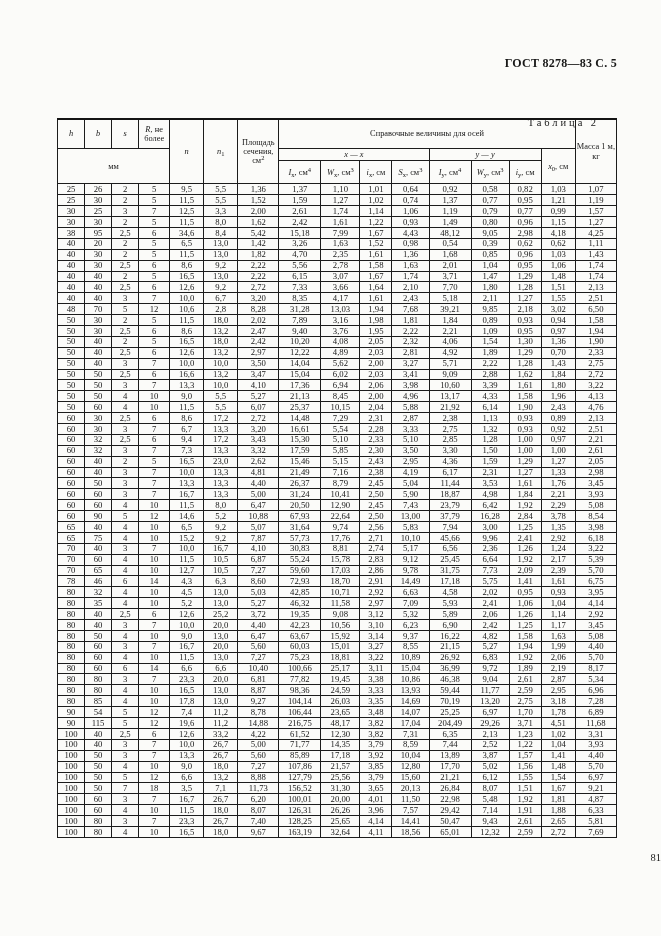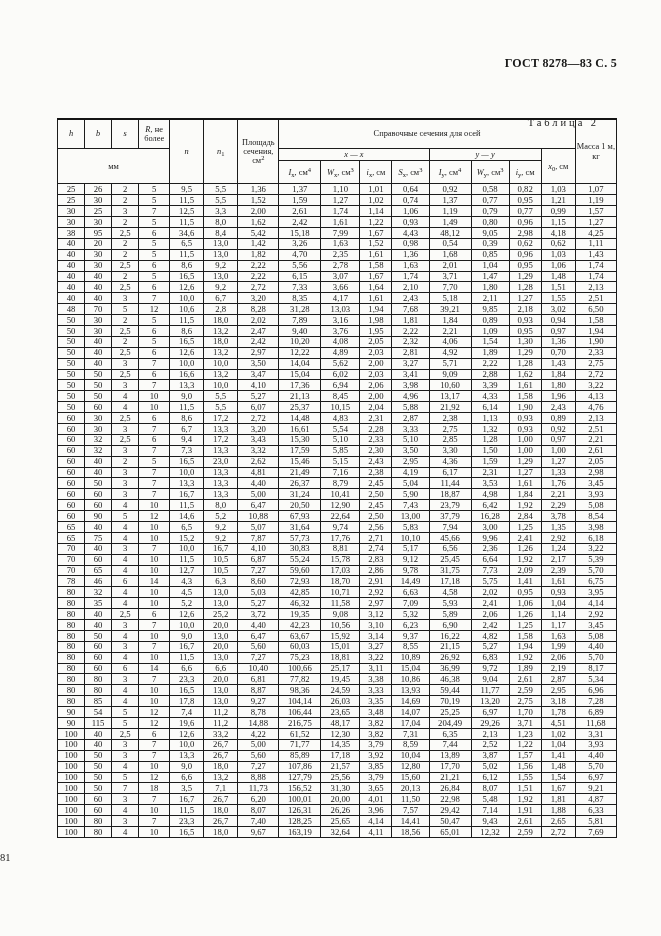--- a/index.html
+++ b/index.html
@@ -35,21 +35,21 @@
   table.gost thead { border-bottom:1.6px solid #141414; }
   table.gost tbody td {
     font-size:8.7px; line-height:1; height:9.9px; padding:0;
     white-space:nowrap;
   }
   .it { font-style:italic; }
   sub { font-size:6.5px; vertical-align:-2px; line-height:0; }
   sup { font-size:6.5px; vertical-align:3px; line-height:0; }
   .page-number {
     position:absolute; top:852px; left:0; right:0;
-    text-align:left; font-size:10.5px;
+    text-align:right; font-size:10.5px;
   }
 </style>
 </head>
 <body>
 
 <div class="doc-ref">ГОСТ 8278—83 С. 5</div>
 <div class="table-label">Таблица 2</div>
 
 <div class="table-wrap">
   <table class="gost">
@@ -73,21 +73,21 @@
     </colgroup>
     <thead>
       <tr>
         <th style="height:26px"><span class="it">h</span></th>
         <th><span class="it">b</span></th>
         <th><span class="it">s</span></th>
         <th><span class="it">R</span><span>, не более</span></th>
         <th rowspan="3"><span class="it">n</span></th>
         <th rowspan="3"><span class="it">n</span><sub>1</sub></th>
         <th rowspan="3"><span>Площадь сечения, см</span><sup>2</sup></th>
-        <th colspan="8"><span>Справочные сечения для осей</span></th>
+        <th colspan="8"><span>Справочные величины для осей</span></th>
         <th rowspan="3"><span>Масса 1 м, кг</span></th>
       </tr>
       <tr>
         <th colspan="4" rowspan="2" style="height:20px"><span>мм</span></th>
         <th colspan="4"><span class="it">x — x</span></th>
         <th colspan="3"><span class="it">y — y</span></th>
         <th rowspan="2"><span class="it">x</span><sub>0</sub><span>, см</span></th>
       </tr>
       <tr>
         <th style="height:20px"><span class="it">I</span><sub>x</sub><span>, см</span><sup>4</sup></th>
@@ -480,21 +480,21 @@
         </tr>
         <tr>
           <td>60</td>
           <td>30</td>
           <td>2,5</td>
           <td>6</td>
           <td>8,6</td>
           <td>17,2</td>
           <td>2,72</td>
           <td>14,48</td>
-          <td>4,83</td>
+          <td>7,29</td>
           <td>2,31</td>
           <td>2,87</td>
           <td>2,38</td>
           <td>1,13</td>
           <td>0,93</td>
           <td>0,89</td>
           <td>2,13</td>
         </tr>
         <tr>
           <td>60</td>

